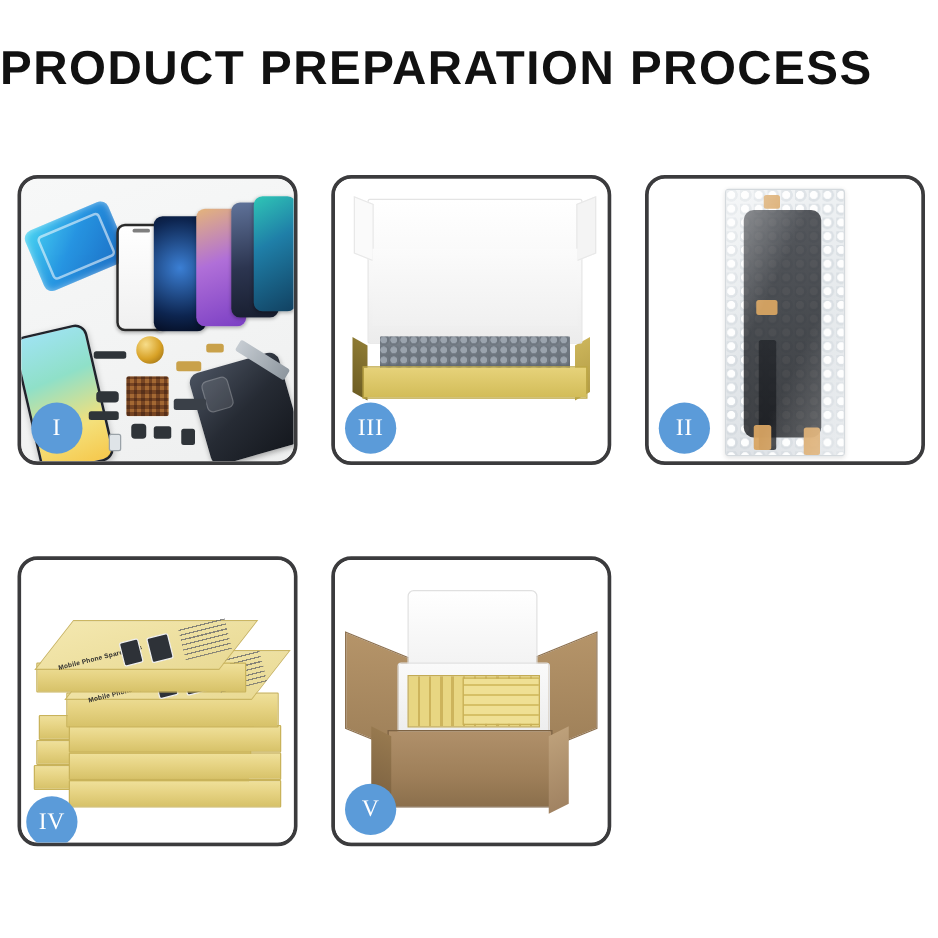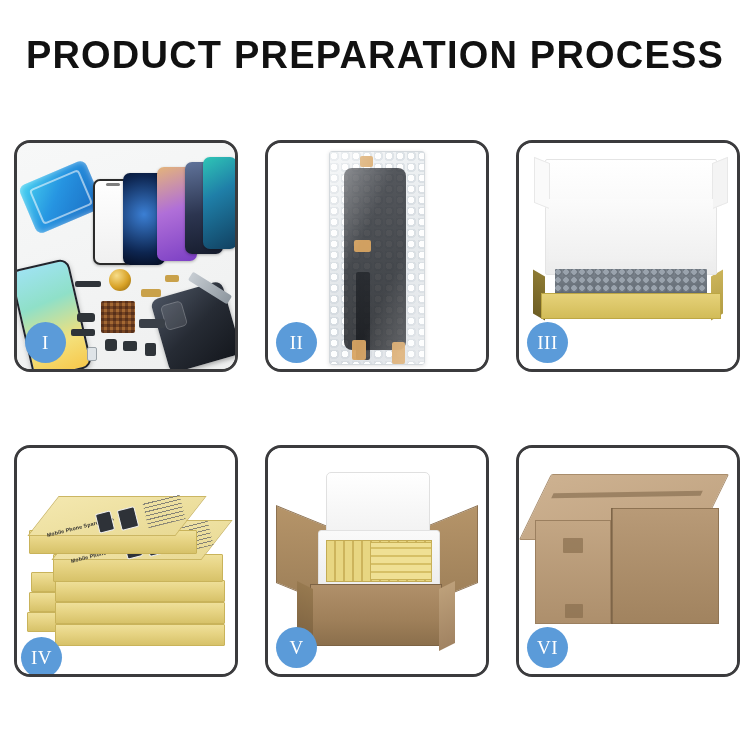--- a/index.html
+++ b/index.html
@@ -5,21 +5,21 @@
   * { box-sizing: border-box; margin: 0; padding: 0; }
   html, body {
     width: 750px; height: 750px;
     background: #ffffff;
     font-family: "Liberation Sans", sans-serif;
     overflow: hidden;
   }
   .page { position: relative; width: 750px; height: 750px; background: #fff; }
 
   
-  .header { width: 100%; padding-top: 36px; text-align: center; }
+  .header { width: 100%; padding-top: 36px; }
   .title {
     font-size: 38px; font-weight: 700; letter-spacing: 1.2px;
     color: #111; line-height: 1.05; white-space: nowrap;
     font-family: "Liberation Sans", sans-serif;
   }
   .subtitle {
     margin-top: 10px; font-size: 14.5px; font-weight: 400;
     color: #1a1a1a; letter-spacing: .15px; white-space: nowrap;
   }
 
@@ -336,48 +336,48 @@
         <div class="sp g"></div>
         <div class="sp h"></div>
         <div class="sp i"></div>
         <div class="sp j"></div>
         <div class="tweezer"></div>
       </div>
       <div class="badge">I</div>
     </div>
 
     <div class="panel">
+      <div class="panel-inner p3">
+        <div class="box3-side-l"></div>
+        <div class="box3-side-r"></div>
+        <div class="box3-base"></div>
+        <div class="box3-lid"></div>
+        <div class="box3-foam"></div>
+        <div class="box3-wrap"></div>
+        <div class="box3-front"></div>
+      </div>
+      <div class="badge">III</div>
+    </div>
+
+    <div class="panel">
       <div class="panel-inner p2">
         <div class="bubble-bag">
           <div class="screen-in"></div>
           <div class="flex-tail"></div>
           <div class="tape t1"></div>
           <div class="tape t2"></div>
           <div class="tape t3"></div>
           <div class="tape t4"></div>
           <div class="bubble-gloss"></div>
         </div>
       </div>
       <div class="badge">II</div>
     </div>
 
     <div class="panel">
-      <div class="panel-inner p3">
-        <div class="box3-side-l"></div>
-        <div class="box3-side-r"></div>
-        <div class="box3-base"></div>
-        <div class="box3-lid"></div>
-        <div class="box3-foam"></div>
-        <div class="box3-wrap"></div>
-        <div class="box3-front"></div>
-      </div>
-      <div class="badge">III</div>
-    </div>
-
-    <div class="panel">
       <div class="panel-inner p4">
         <div class="stack">
 
           <div class="sbox" style="left:4px;  top:140px; width:172px; height:20px;"></div>
           <div class="sbox" style="left:6px;  top:120px; width:172px; height:20px;"></div>
           <div class="sbox" style="left:8px;  top:100px; width:172px; height:20px;"></div>
           <div class="sbox" style="left:32px; top:152px; width:170px; height:22px;"></div>
           <div class="sbox" style="left:32px; top:130px; width:170px; height:22px;"></div>
           <div class="sbox" style="left:32px; top:108px; width:170px; height:22px;"></div>
 
@@ -405,27 +405,15 @@
         <div class="v-flapR"></div>
         <div class="v-foam-lid"></div>
         <div class="v-foam-box"></div>
         <div class="v-contents"></div>
         <div class="v-contents2"></div>
         <div class="v-body"></div>
       </div>
       <div class="badge">V</div>
     </div>
 
-    <div class="panel">
-      <div class="panel-inner p6">
-        <div class="c6-top"></div>
-        <div class="c6-left"></div>
-        <div class="c6-right"></div>
-        <div class="c6-seam"></div>
-        <div class="c6-edge"></div>
-        <div class="c6-tape a"></div>
-        <div class="c6-tape b"></div>
-      </div>
-      <div class="badge">VI</div>
-    </div>
 
   </div>
 </div>
 
 </body></html>

